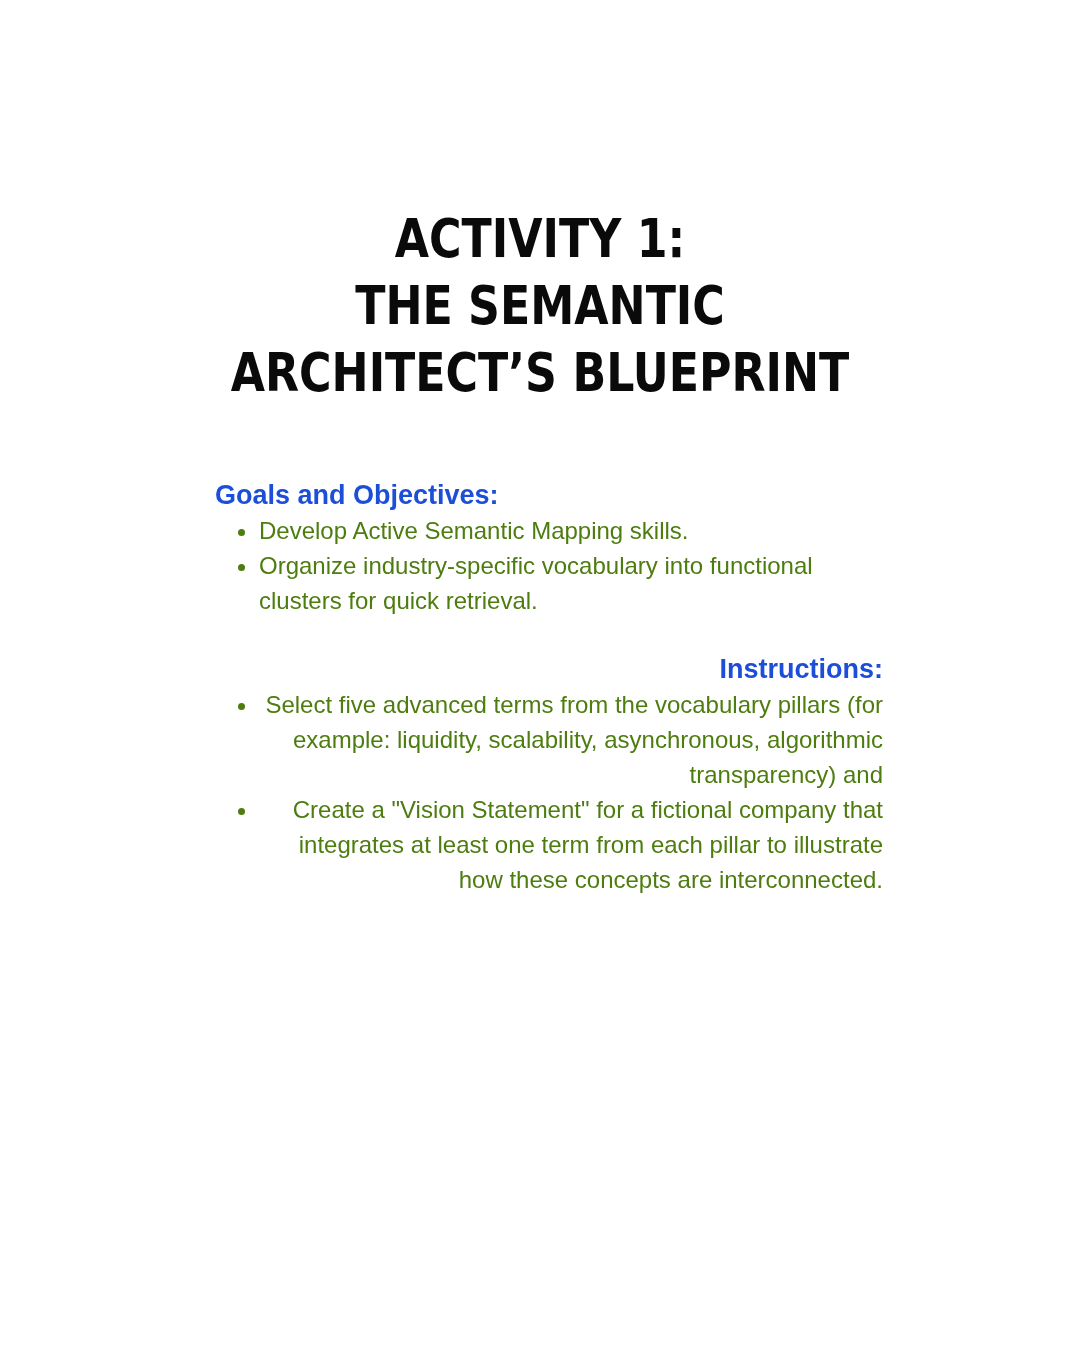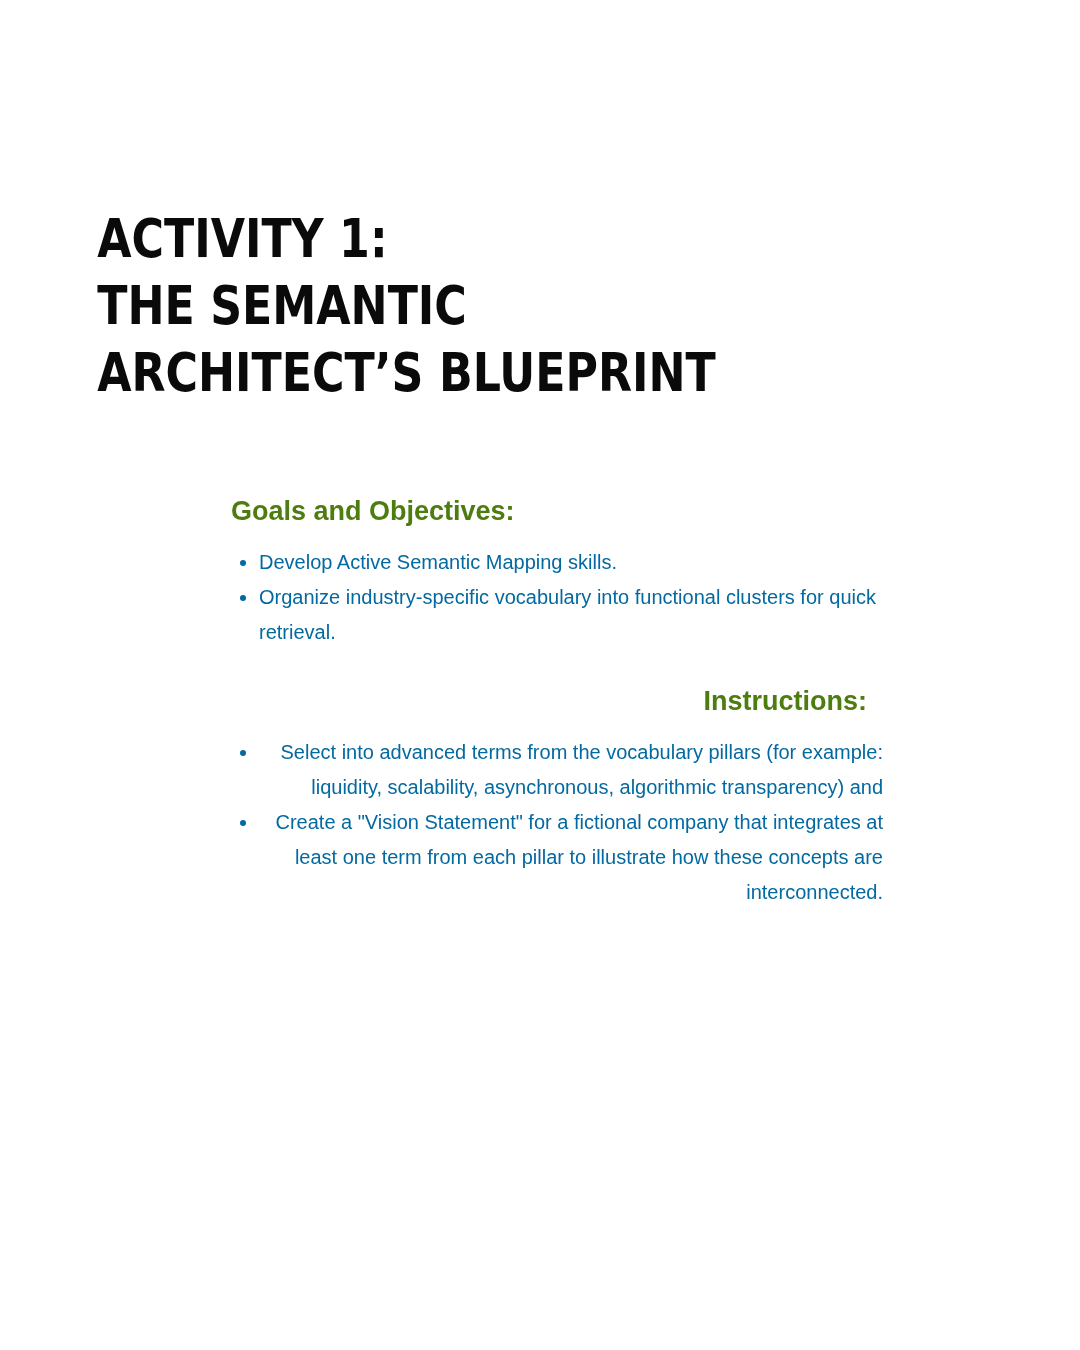--- a/index.html
+++ b/index.html
@@ -14,20 +14,21 @@
     background: #ffffff;
     overflow: hidden;
     font-family: "Liberation Sans", "DejaVu Sans", sans-serif;
     color: #1c1c1c;
   }
   .title-block {
     position: absolute;
     top: 205px;
     left: 0;
     width: 1080px;
+    text-align: center;
     color: #0a0a0a;
     font-family: "DejaVu Sans", sans-serif;
     font-weight: 900;
   }
   .title-line {
     display: block;
     font-size: 54px;
     line-height: 67px;
     letter-spacing: 0px;
     transform: scaleX(0.82);
@@ -37,32 +38,32 @@
   .content-column {
     position: absolute;
     left: 215px;
     top: 478px;
     width: 668px;
   }
   .section-heading {
     font-weight: bold;
     font-size: 27px;
     line-height: 35px;
-    color: #4d7c0f;
-    margin: 16px;
+    color: #1d4ed8;
+    margin: 0;
   }
   .bullet-list {
     margin: 0;
     padding: 0 0 0 44px;
     list-style: disc;
   }
   .bullet-item {
-    font-size: 20px;
+    font-size: 24px;
     line-height: 35px;
-    color: #0369a1;
+    color: #4d7c0f;
     margin: 0;
     padding: 0;
   }
   .section + .section {
     margin-top: 34px;
     text-align: right;
   }
 </style>
 </head>
 <body>
@@ -81,20 +82,20 @@
       <p class="section-heading">Goals and Objectives:</p>
       <ul class="bullet-list">
         <li class="bullet-item">Develop Active Semantic Mapping skills.</li>
         <li class="bullet-item">Organize industry-specific vocabulary into functional clusters for quick retrieval.</li>
       </ul>
     </div>
 
     <div class="section">
       <p class="section-heading">Instructions:</p>
       <ul class="bullet-list">
-        <li class="bullet-item">Select into advanced terms from the vocabulary pillars (for example: liquidity, scalability, asynchronous, algorithmic transparency) and</li>
+        <li class="bullet-item">Select five advanced terms from the vocabulary pillars (for example: liquidity, scalability, asynchronous, algorithmic transparency) and</li>
         <li class="bullet-item">Create a "Vision Statement" for a fictional company that integrates at least one term from each pillar to illustrate how these concepts are interconnected.</li>
       </ul>
     </div>
 
   </div>
 
 </div>
 
 </body></html>

